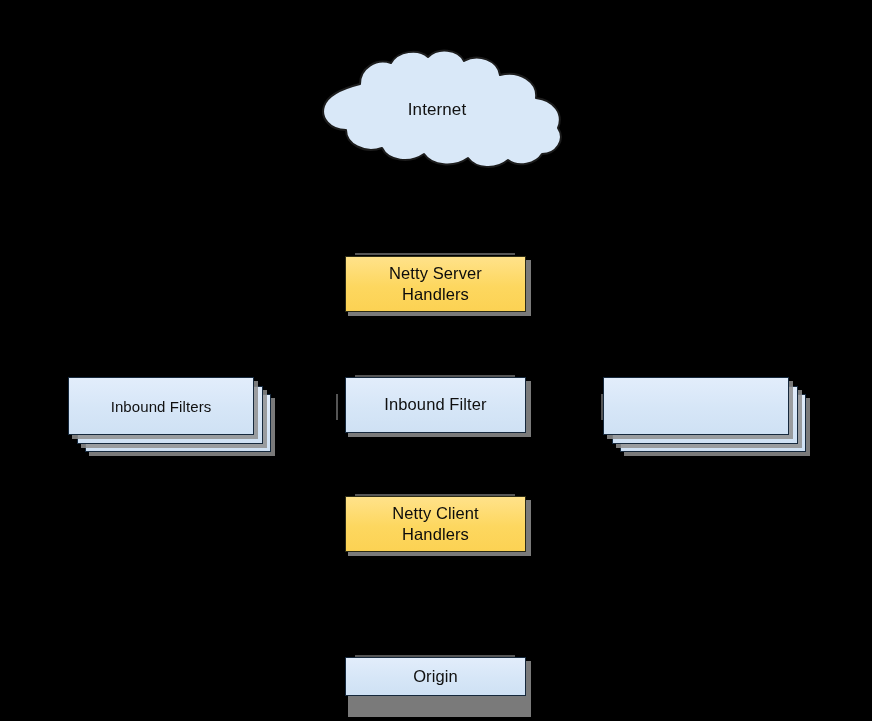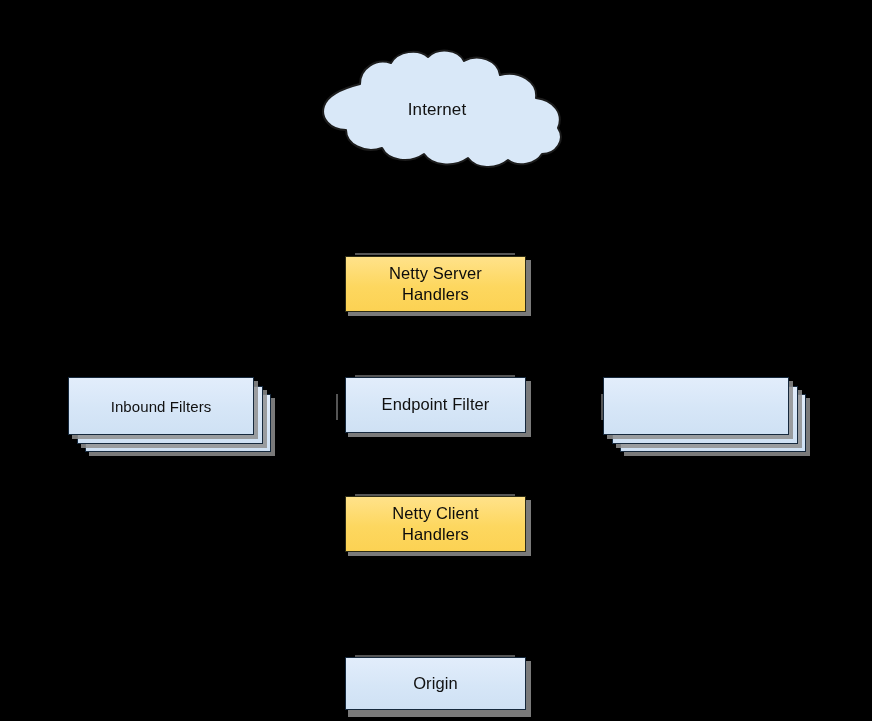--- a/index.html
+++ b/index.html
@@ -177,21 +177,21 @@
     <div class="sheet s2"></div>
 
     <div class="shadow-l" style="left:4px; top:4px; width:186px; height:58px;"></div>
     <div class="sheet s1"></div>
 
     <div class="sheet-label">Inbound Filters</div>
   </div>
 
   <div class="shadow-l" style="left:348px; top:357px; width:183px; height:56px;"></div>
   <div class="node node-blue" style="left:345px; top:353px; width:181px; height:56px;">
-    <span class="label">Endpoint Filter</span>
+    <span class="label">Inbound Filter</span>
   </div>
 
   <div class="stack" style="left:603px; top:353px;">
     <div class="shadow-l" style="left:21px; top:21px; width:186px; height:58px;"></div>
     <div class="sheet s3"></div>
 
     <div class="shadow-l" style="left:12.5px; top:12.5px; width:186px; height:58px;"></div>
     <div class="sheet s2"></div>
 
     <div class="shadow-l" style="left:4px; top:4px; width:186px; height:58px;"></div>
@@ -201,17 +201,17 @@
 
   <div class="shadow-l" style="left:348px; top:476px; width:183px; height:56px;"></div>
   <div class="node node-yellow" style="left:345px; top:472px; width:181px; height:56px;">
     <span>
       <span class="label">Netty Client</span>
       <span class="label">Handlers</span>
     </span>
   </div>
 
   <div class="shadow-l" style="left:348px; top:637px; width:183px; height:56px;"></div>
-  <div class="node node-blue" style="left:345px; top:633px; width:181px; height:53px;">
+  <div class="node node-blue" style="left:345px; top:633px; width:181px; height:39px;">
     <span class="label">Origin</span>
   </div>
 
 </div>
 
 </body></html>

